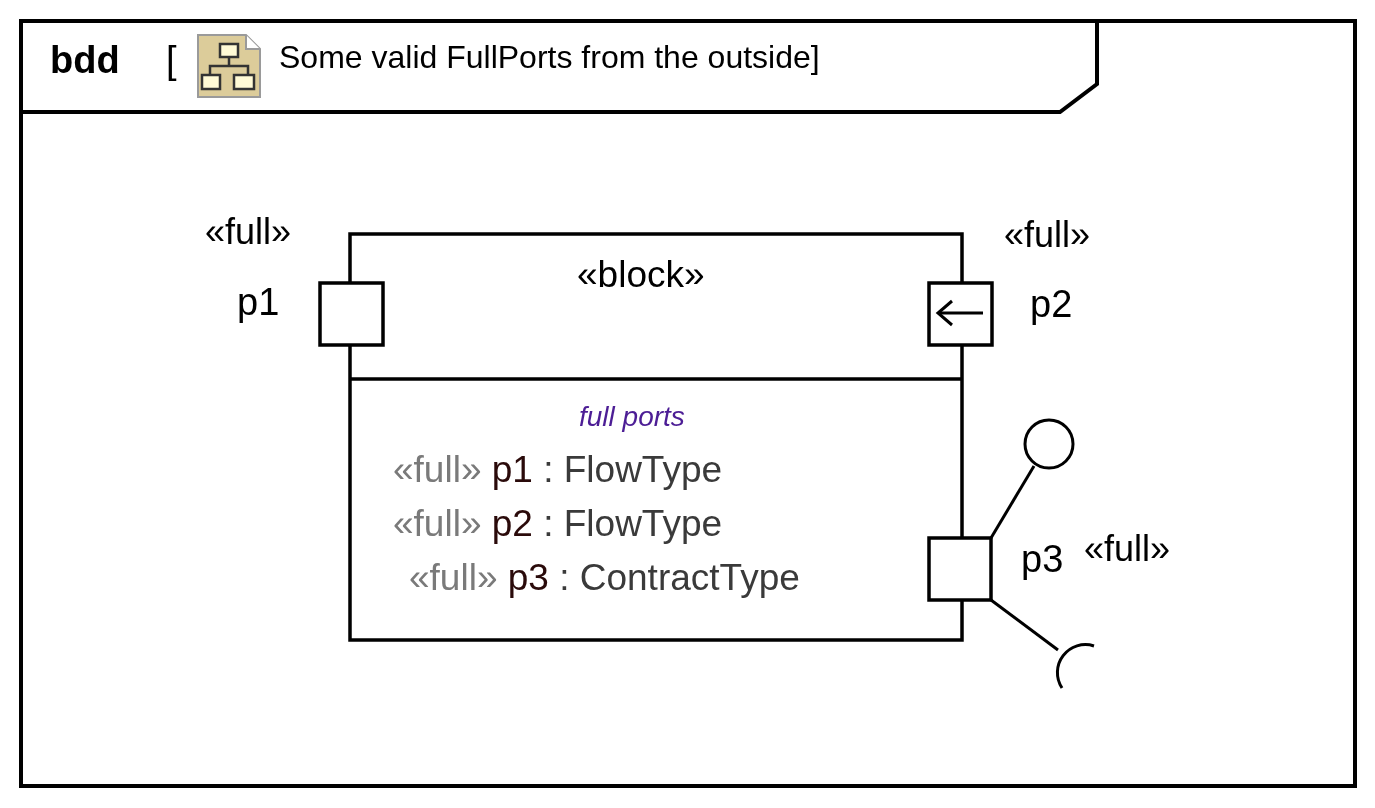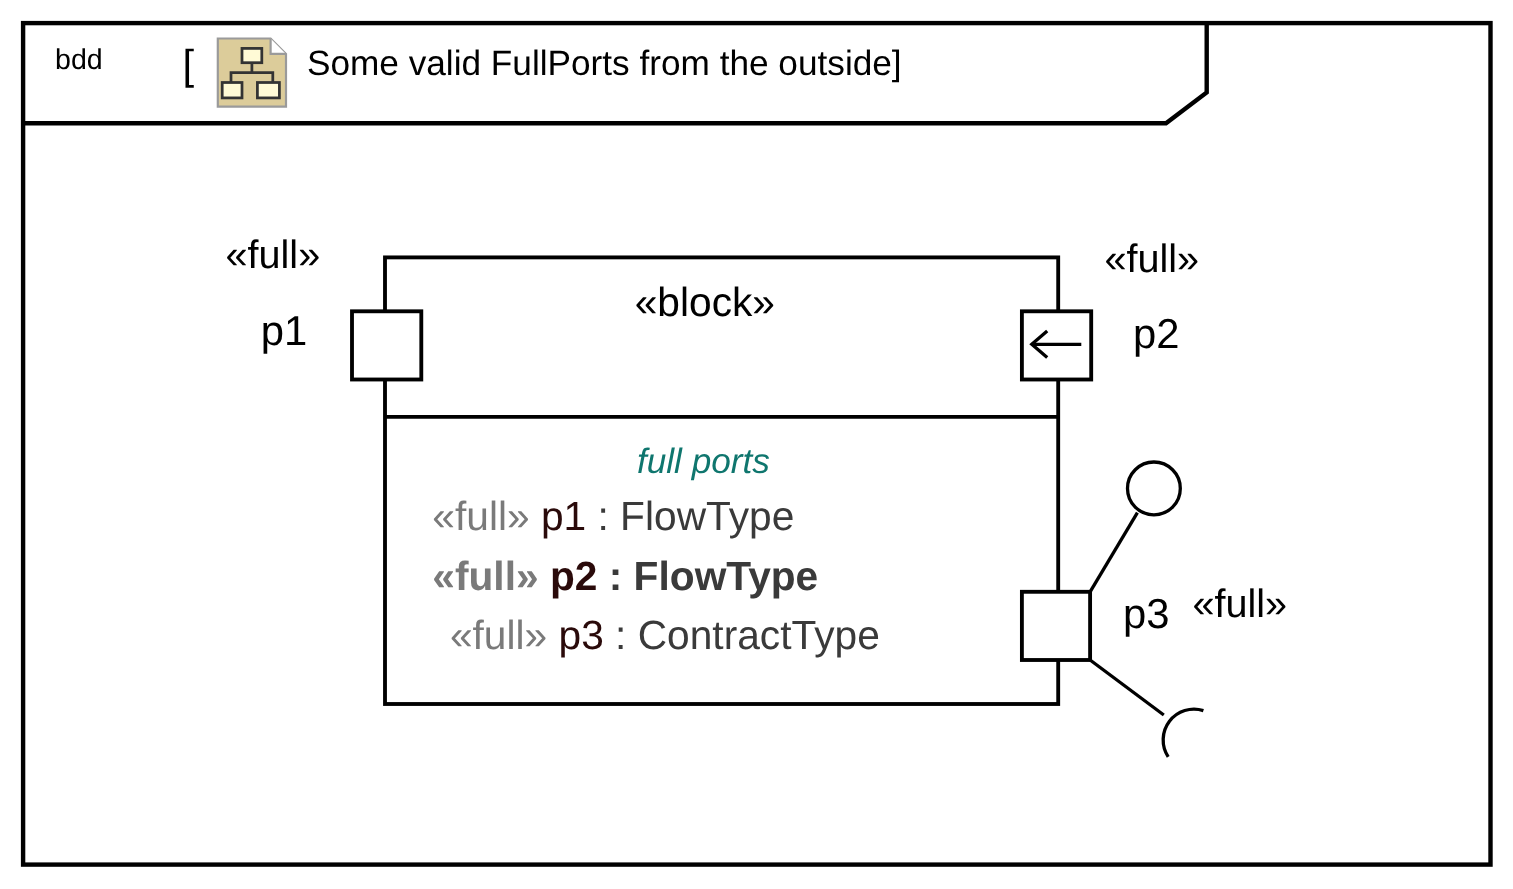--- a/index.html
+++ b/index.html
@@ -1,25 +1,25 @@
 <!DOCTYPE html>
 <html><head>
   <meta charset="utf-8">
   <style>
     html, body { margin: 0; padding: 0; background: #ffffff; }
     body { width: 1375px; height: 808px; position: relative; overflow: hidden;
            font-family: "Liberation Sans", sans-serif; }
     svg { position: absolute; left: 0; top: 0; }
     .txt { position: absolute; white-space: nowrap; color: #000; line-height: 1; }
-    .bdd-kw { left: 50px; top: 41px; font-size: 26px; font-weight: normal; }
+    .bdd-kw { left: 50px; top: 41px; font-size: 38px; font-weight: bold; }
     .bracket-open { left: 166px; top: 41px; font-size: 38px; }
     .diag-name { left: 279px; top: 41px; font-size: 32px; }
     .stereo { font-size: 36px; }
     .pname { font-size: 38px; }
-    .comp-title { font-size: 32px; font-style: italic; color: #0f766e; }
+    .comp-title { font-size: 28px; font-style: italic; color: #4c1d95; }
     .row { position: absolute; font-size: 37px; white-space: nowrap; line-height: 1; }
     .row .kw { color: #7a7a7a; }
     .row .nm { color: #2a0a0a; }
     .row .ty { color: #3a3a3a; }
     .icon { position: absolute; left: 196px; top: 33px; width: 66px; height: 66px; }
   </style>
 </head>
 <body>
 
 <svg width="1375" height="808">
@@ -65,21 +65,21 @@
 </svg>
 <div class="txt diag-name">Some valid FullPorts from the outside]</div>
 
 <div class="txt stereo" style="left:577px; top:256px; font-size:37px;">«block»</div>
 
 <div class="txt comp-title" style="left:579px; top:403px;">full ports</div>
 
 <div class="row" style="left:393px; top:451px;">
   <span class="kw">«full»</span><span> </span><span class="nm">p1</span><span class="ty"> : </span><span class="ty">FlowType</span>
 </div>
-<div class="row" style="left:393px; top:505px;font-weight:bold;">
+<div class="row" style="left:393px; top:505px;">
   <span class="kw">«full»</span><span> </span><span class="nm">p2</span><span class="ty"> : </span><span class="ty">FlowType</span>
 </div>
 <div class="row" style="left:409px; top:559px;">
   <span class="kw">«full»</span><span> </span><span class="nm">p3</span><span class="ty"> : </span><span class="ty">ContractType</span>
 </div>
 
 <div class="txt stereo" style="left:205px; top:214px;">«full»</div>
 <div class="txt pname" style="left:237px; top:283px;">p1</div>
 
 <div class="txt stereo" style="left:1004px; top:217px;">«full»</div>

